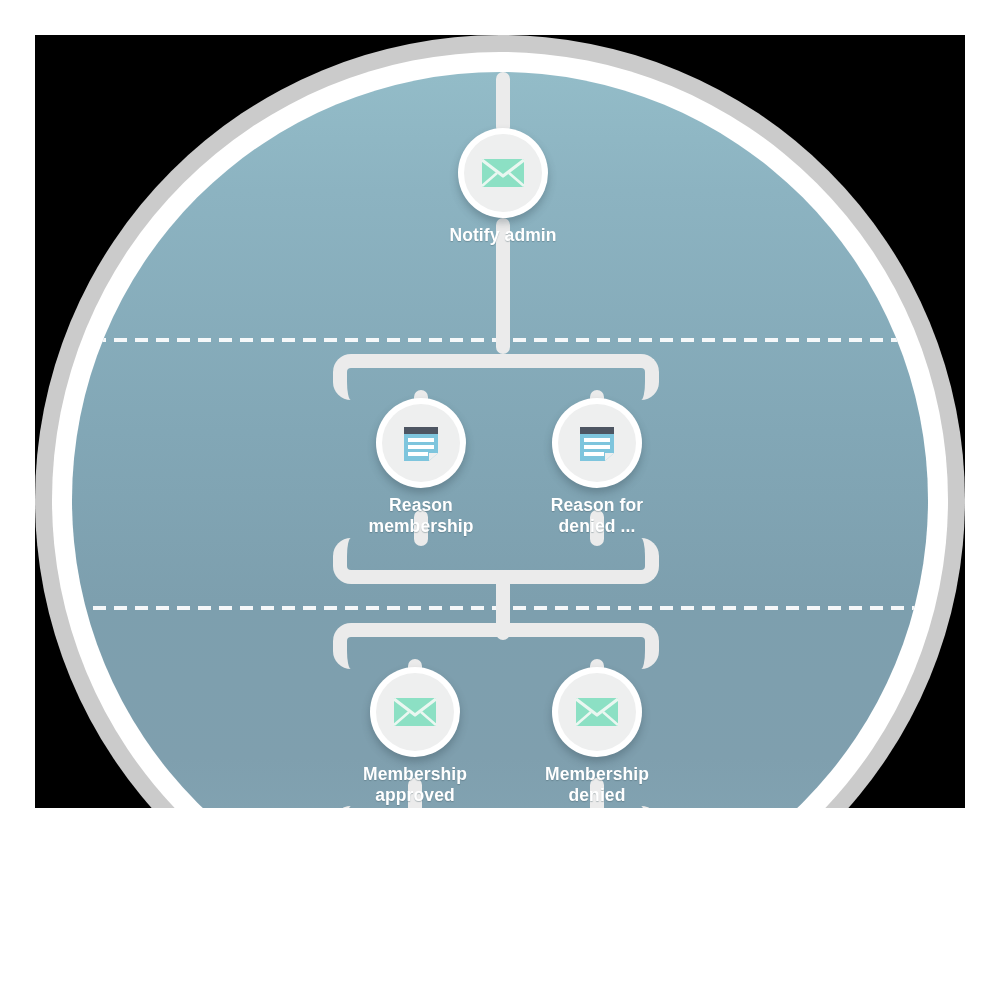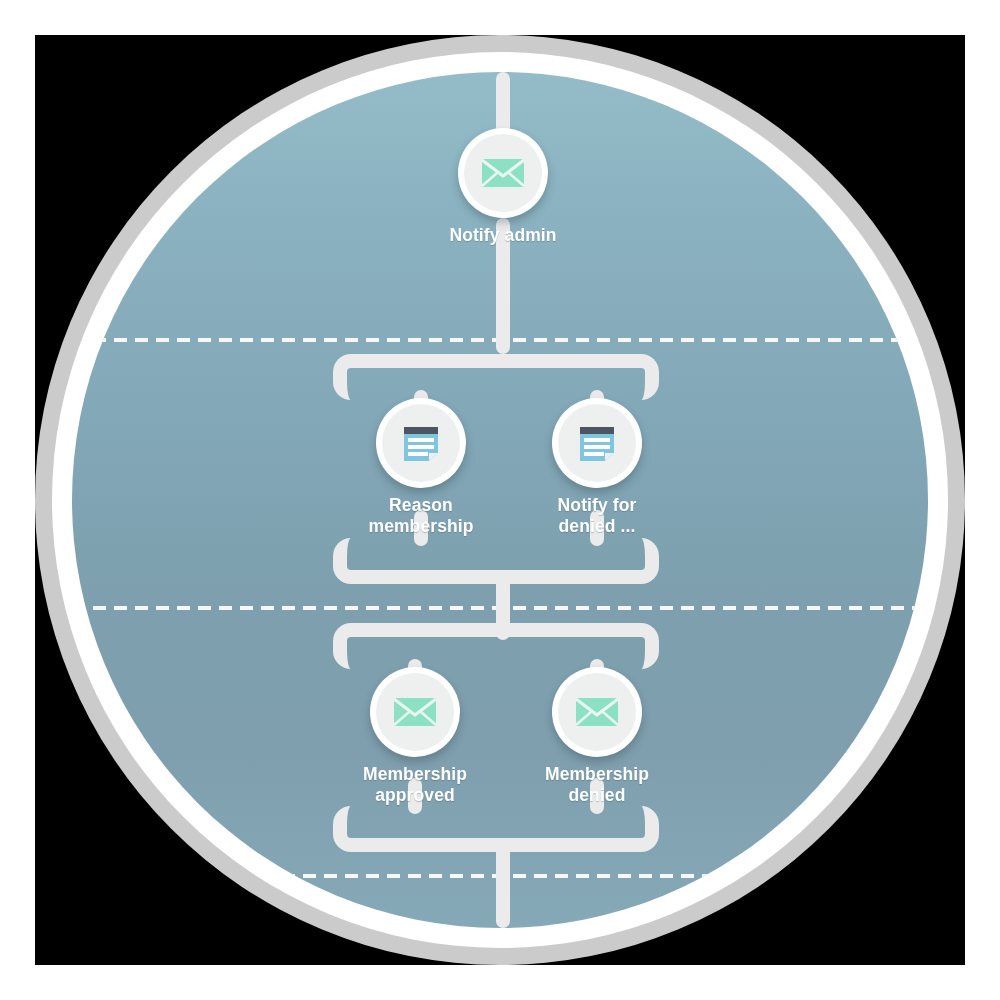--- a/index.html
+++ b/index.html
@@ -3,21 +3,21 @@
 <meta charset="utf-8">
 <style>
   html, body {
     margin: 0;
     padding: 0;
     background: #ffffff;
   }
   #stage {
     position: relative;
     width: 1000px;
-    height: 1000px;
+    height: 808px;
     background: #ffffff;
     overflow: hidden;
     font-family: "Liberation Sans", sans-serif;
   }
   
   #plate {
     position: absolute;
     left: 35px;
     top: 35px;
     width: 930px;
@@ -228,21 +228,21 @@
               <path d="M9 10 H43 V36 L34 44 H9 Z" fill="#7ec5dd"></path>
               <rect x="9" y="10" width="34" height="7" fill="#4d5562"></rect>
               <rect x="13" y="21" width="26" height="4" fill="#ffffff"></rect>
               <rect x="13" y="28" width="26" height="4" fill="#ffffff"></rect>
               <rect x="13" y="35" width="20" height="4" fill="#ffffff"></rect>
               <path d="M34 44 V36 H43 Z" fill="#eeefef"></path>
             </svg>
           </span>
         </div>
       </div>
-      <div class="node-label narrow">Notify for
+      <div class="node-label narrow">Reason for
 denied ...</div>
     </div>
 
     <div class="node" style="left:343px; top:640px;">
       <div class="node-circle">
         <div class="node-inner">
           <span class="icon-wrap">
             <svg viewBox="0 0 52 52" width="52" height="52" aria-hidden="true">
               <rect x="5" y="12" width="42" height="28" rx="1.5" fill="#8ce0c4"></rect>
               <path d="M5 13 L26 29 L47 13" fill="none" stroke="#eaf7f1" stroke-width="3.2" stroke-linejoin="round"></path>

